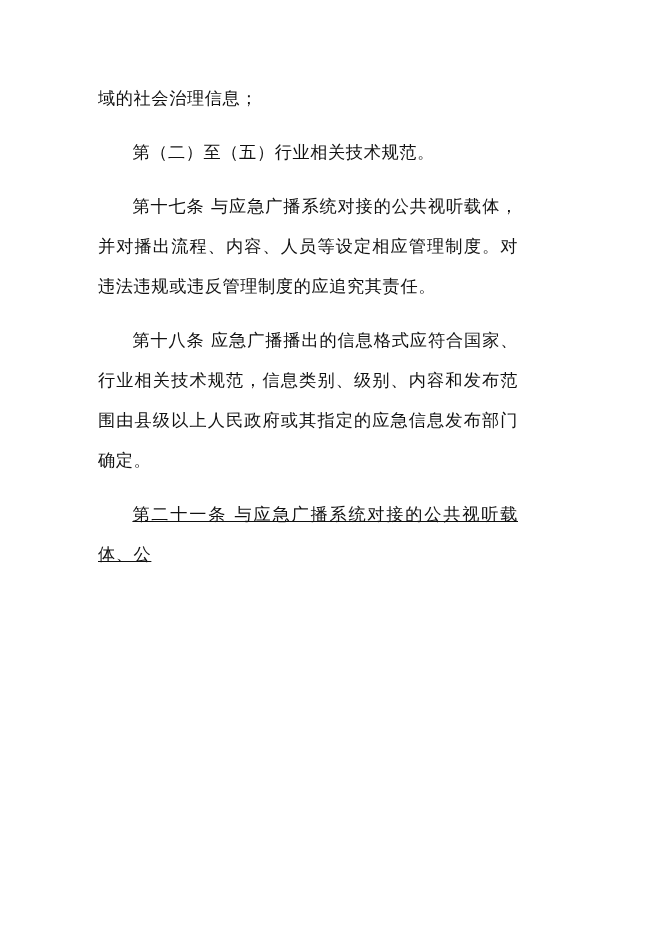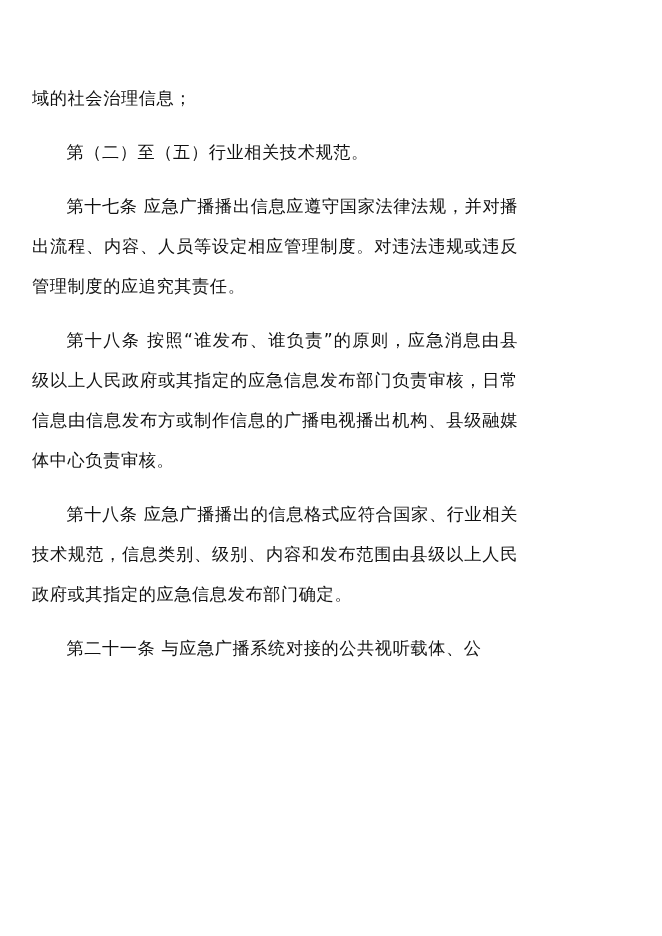--- a/index.html
+++ b/index.html
@@ -12,47 +12,47 @@
     height: 936px;
     overflow: hidden;
     font-family: "DejaVu Sans", "Liberation Sans", sans-serif;
     color: #000000;
   }
   .page {
     position: relative;
     width: 580px;
     height: 936px;
     box-sizing: border-box;
-    padding: 78px 62px 40px 32px;
+    padding: 78px 62px 40px 98px;
     background: #ffffff;
   }
   .doc-body {
     font-size: 17.2px;
     line-height: 40px;
     letter-spacing: 0.6px;
     text-align: justify;
     text-justify: inter-ideograph;
     color: #111111;
   }
   .para {
     margin: 0 0 14px 0;
     text-indent: 2em;
   }
   .para.no-indent {
     text-indent: 0;
   }
   .para:last-child {
     margin-bottom: 0;
+    text-decoration: underline;
   }
 </style>
 </head>
 <body>
 
 <div class="page">
   <div class="doc-body">
     <p class="para no-indent">域的社会治理信息；</p>
     <p class="para">第（二）至（五）行业相关技术规范。</p>
-    <p class="para">第十七条 应急广播播出信息应遵守国家法律法规，并对播出流程、内容、人员等设定相应管理制度。对违法违规或违反管理制度的应追究其责任。</p>
-    <p class="para">第十八条 按照“谁发布、谁负责”的原则，应急消息由县级以上人民政府或其指定的应急信息发布部门负责审核，日常信息由信息发布方或制作信息的广播电视播出机构、县级融媒体中心负责审核。</p>
+    <p class="para">第十七条 与应急广播系统对接的公共视听载体，并对播出流程、内容、人员等设定相应管理制度。对违法违规或违反管理制度的应追究其责任。</p>
     <p class="para">第十八条 应急广播播出的信息格式应符合国家、行业相关技术规范，信息类别、级别、内容和发布范围由县级以上人民政府或其指定的应急信息发布部门确定。</p>
     <p class="para">第二十一条 与应急广播系统对接的公共视听载体、公</p>
   </div>
 </div>
 
 </body></html>

